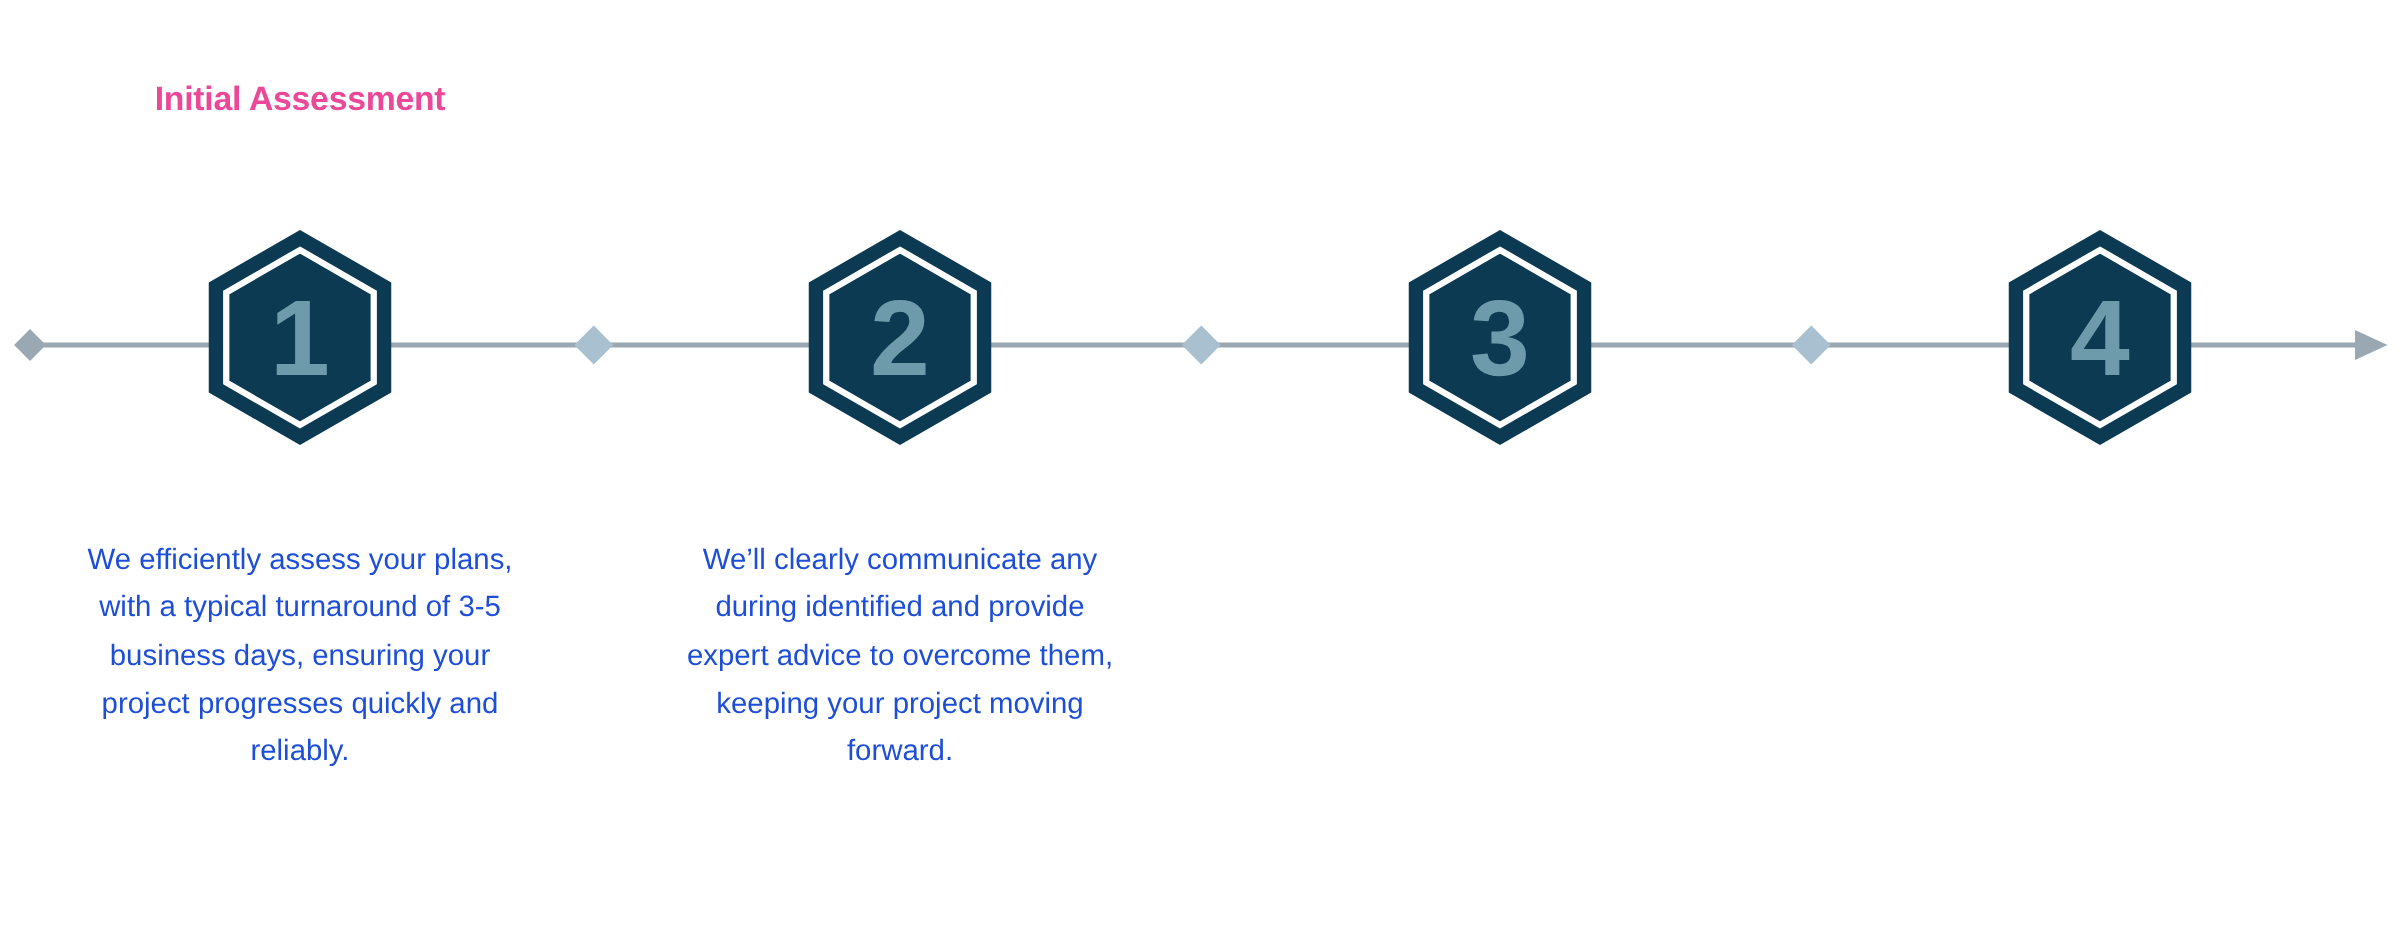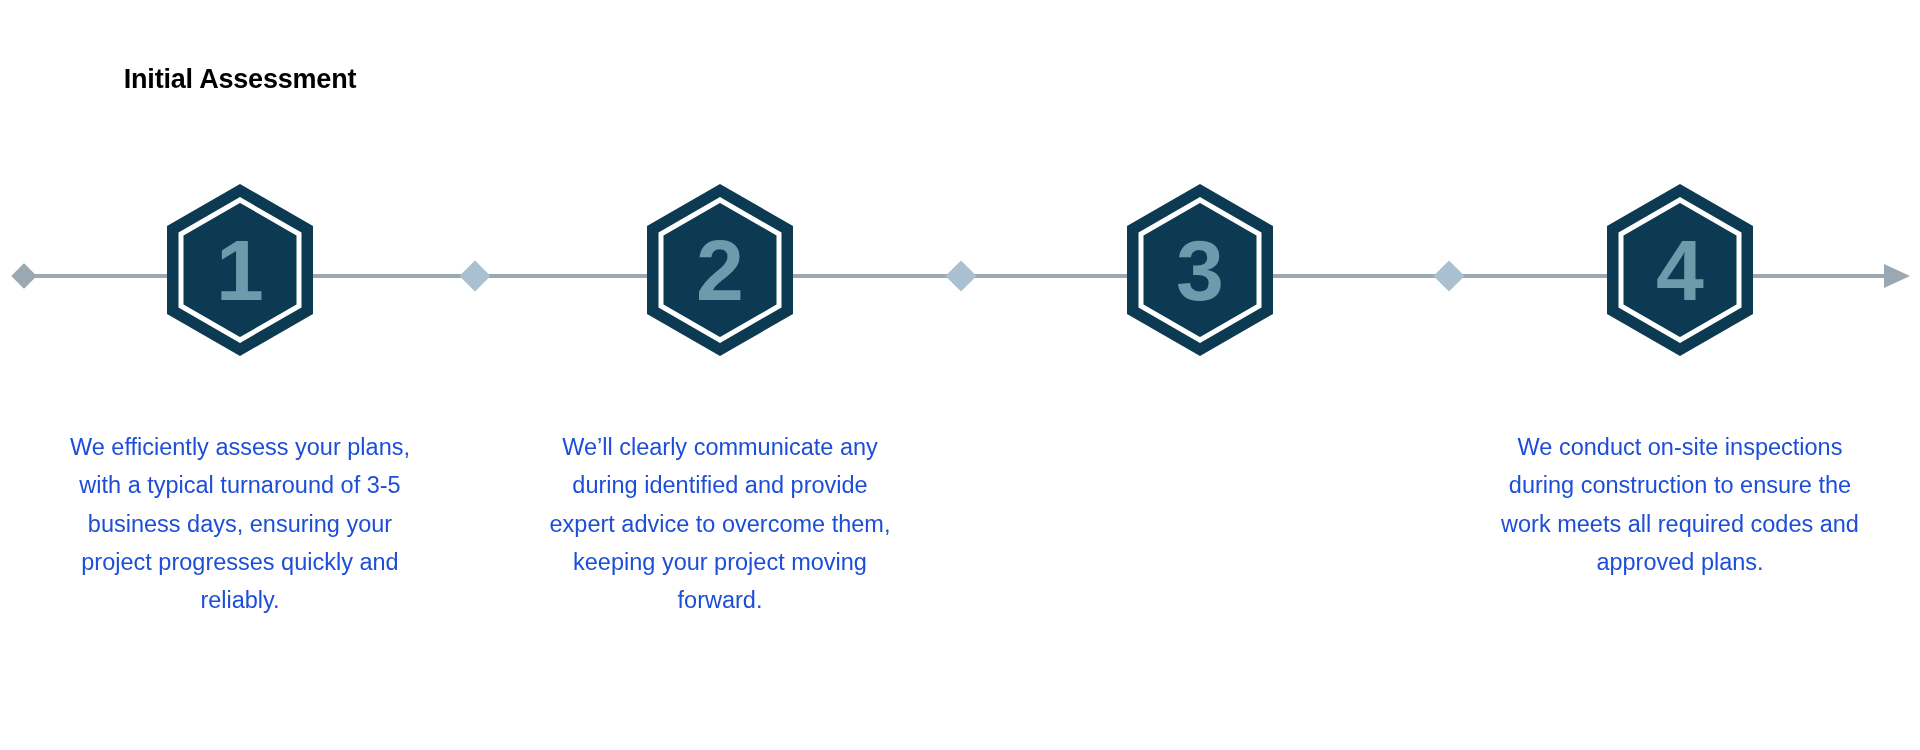--- a/index.html
+++ b/index.html
@@ -51,21 +51,21 @@
 
   
   .step-title {
     margin-top: 62px;
     width: 330px;
     text-align: center;
     font-size: 27px;
     font-weight: bold;
     line-height: 1.33;
     letter-spacing: -0.2px;
-    color: #000000;
+    color: #ec4899;
     white-space: pre-line;
   }
 
   
   .badge-slot {
     position: absolute;
     top: 182px;
     left: 50%;
     transform: translateX(-50%);
     width: 150px;
@@ -150,17 +150,16 @@
     </div>
 
     <div class="step">
       <div class="badge-slot">
         <svg class="badge-svg" viewBox="0 0 150 176">
           <polygon points="75,2 148,44 148,132 75,174 2,132 2,44" fill="#0b3a52"></polygon>
           <polygon points="75,18 134,52 134,124 75,158 16,124 16,52" fill="none" stroke="#ffffff" stroke-width="5"></polygon>
           <text class="badge-number" x="75" y="118" text-anchor="middle">4</text>
         </svg>
       </div>
-      <div class="step-body"><span>We </span><b>conduct on-site inspections</b><span> during construction to </span><b>ensure the work meets all required codes</b><span> and approved plans.</span></div>
     </div>
 
   </div>
 </div>
 
 </body></html>

